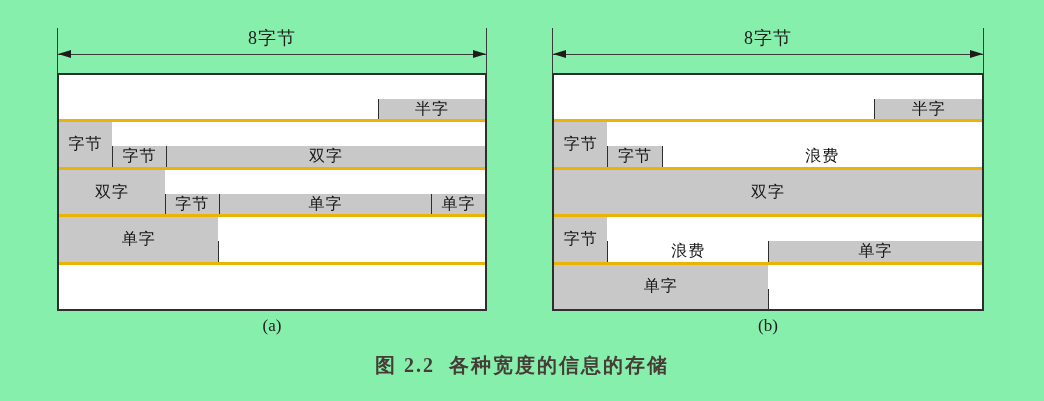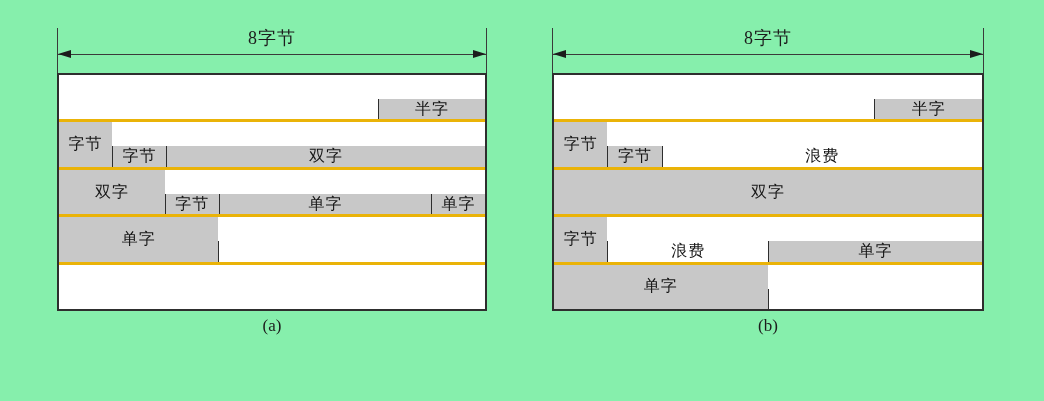--- a/index.html
+++ b/index.html
@@ -191,14 +191,15 @@
           <div class="cell gray" style="flex-grow: 4;">单字</div>
         </div>
         <div class="grid-row">
           <div class="cell gray" style="flex-grow: 4;">单字</div>
           <div class="cell white" style="flex-grow: 4;"></div>
         </div>
       </div>
     <div class="sub-label">(b)</div>
   </div>
 
+  <div class="caption">图 2.2  各种宽度的信息的存储</div>
 
 </div>
 
 </body></html>

